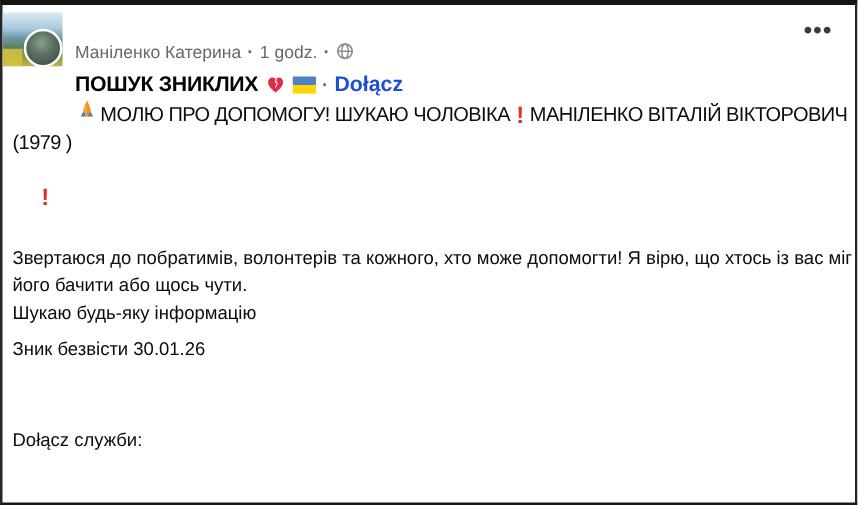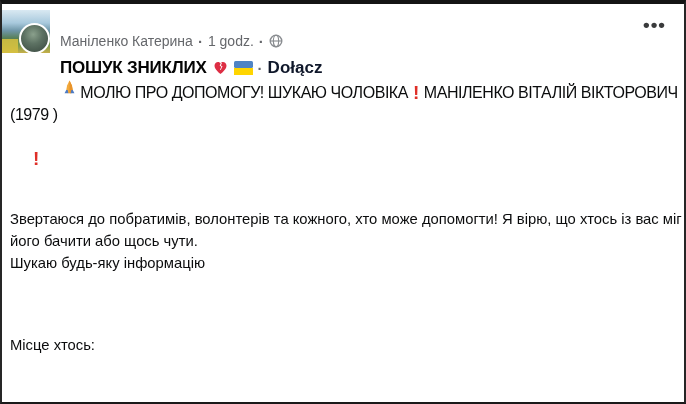--- a/index.html
+++ b/index.html
@@ -48,21 +48,21 @@
   .menu-btn{
     position:absolute;right:18px;top:8px;width:34px;height:22px;
     color:#3a3b3c;font-size:19px;font-weight:bold;letter-spacing:1px;
     text-align:right;cursor:pointer;line-height:18px;user-select:none;
   }
   
   .post-body{
     position:absolute;left:8px;top:53px;width:672px;
     font-size:14.8px;line-height:22px;color:#0b0c0d;
   }
-  .para{white-space:pre-wrap;margin:16px 0 7px 0;}
+  .para{white-space:pre-wrap;margin:4px 0 7px 0;}
   .excl{
     color:#df2f28;font-weight:bold;font-size:19px;line-height:18px;
     display:inline-block;transform:translateY(1px);padding:0 1px;
   }
   .title-block{margin:0 0 1px 0;letter-spacing:-.45px;}
   .title-block .t-text{font-size:16px;}
   .inline-icon{display:inline-block;vertical-align:-3px;line-height:0;margin-right:2px;}
   .service-line{white-space:pre-wrap;}
 </style>
 </head>
@@ -83,21 +83,21 @@
         </svg>
       </span>
       <span class="hdr-icon">
         <svg width="19" height="14" viewBox="0 0 19 14">
           <rect x="0" y="0" width="19" height="7" rx="1.5" fill="#4f84c4"></rect>
           <rect x="0" y="7" width="19" height="7" fill="#ffd500"></rect>
           <rect x="0" y="0" width="19" height="14" rx="1.5" fill="none"></rect>
         </svg>
       </span>
       <span class="dot-sep">·</span>
-      <span class="join-link" style="color:#0f172a">Dołącz</span>
+      <span class="join-link" style="color:#1d4ed8">Dołącz</span>
     </div>
 
     <div class="meta-row">
       <span class="author">Маніленко Катерина</span>
       <span class="dot-sep">·</span>
       <span class="timestamp">1 godz.</span>
       <span class="dot-sep">·</span>
       <span class="hdr-icon">
         <svg width="14" height="14" viewBox="0 0 16 16">
           <circle cx="8" cy="8" r="6.6" fill="none" stroke="#8a8d91" stroke-width="1.6"></circle>
@@ -119,22 +119,23 @@
           <path fill="#e8932a" d="M12 2v18h2.5l2.1-4.5-1.2-6.3z"></path>
           <path fill="#4d7bc4" d="M7.4 15.5L5 20h5.5l-1.1-4.5zm9.2 0L19 20h-5.5l1.1-4.5z"></path>
         </svg>
       </span><span class="t-text">МОЛЮ ПРО ДОПОМОГУ! ШУКАЮ ЧОЛОВІКА </span><span class="excl">!</span><span class="t-text"> МАНІЛЕНКО ВІТАЛІЙ ВІКТОРОВИЧ (1979 )</span><br>
       <span class="excl">!</span>
     </div>
 
     <p class="para">Звертаюся до побратимів, волонтерів та кожного, хто може допомогти! Я вірю, що хтось із вас міг його бачити або щось чути.
 Шукаю будь-яку інформацію</p>
 
+    <p class="para">Зник безвісти 30.01.26</p>
 
 
     <div class="para">
-      <div class="service-line">Місце хтось:</div>
+      <div class="service-line">Dołącz служби:</div>
       
       
     </div>
 
   </div>
 </div>
 
 </body></html>

